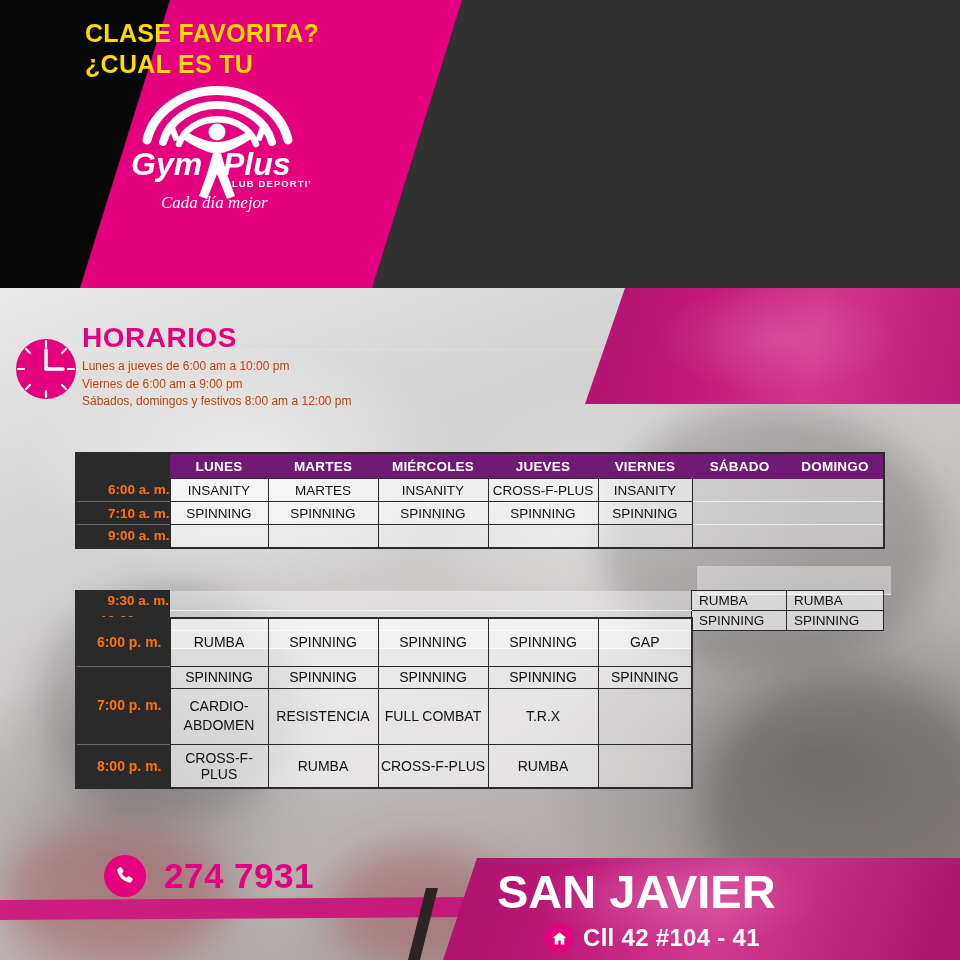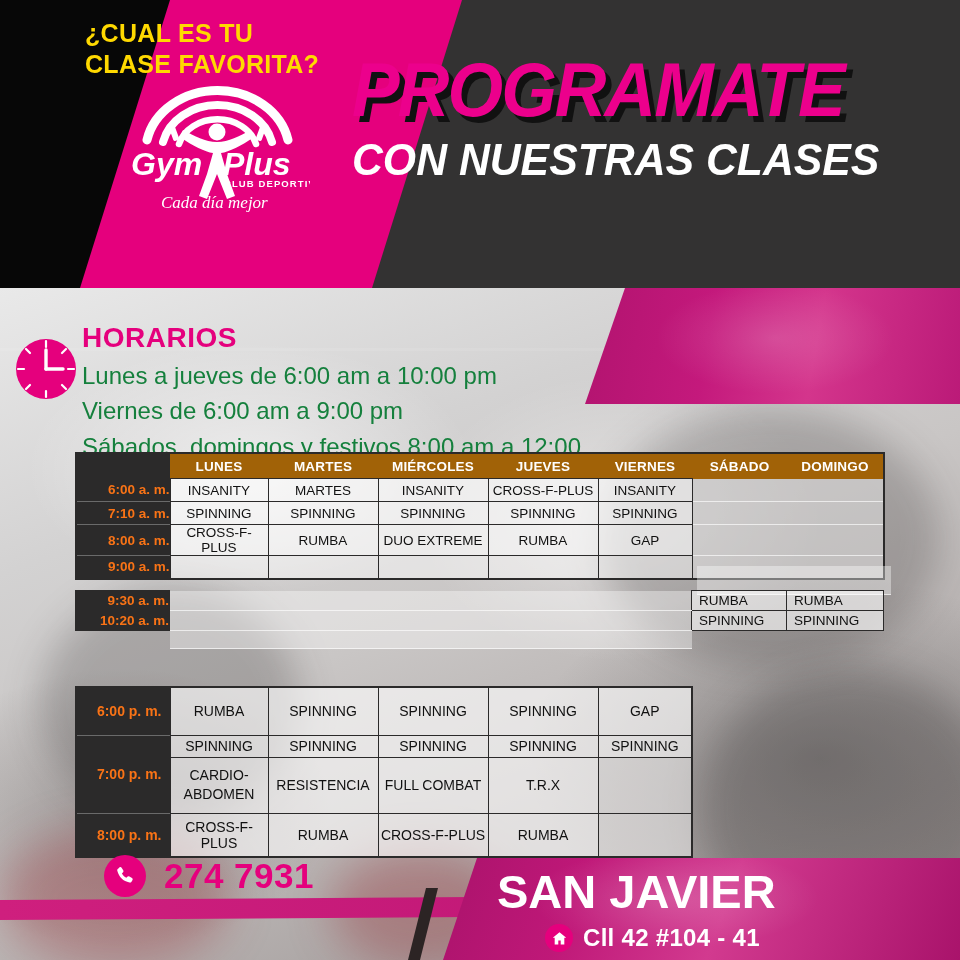--- a/index.html
+++ b/index.html
@@ -48,53 +48,53 @@
       linear-gradient(160deg,#e9e9e9 0%,#d3d2d2 28%,#c9c6c5 48%,#b9b4b3 66%,#a9a3a2 82%,#9d9594 100%);
   }
   .bg-streak{position:absolute;background:rgba(255,255,255,0.25);}
   .bg-dark{position:absolute;background:rgba(35,30,30,0.22);border-radius:50%;filter:blur(18px);}
   .bg-red{position:absolute;background:rgba(150,25,35,0.30);border-radius:50%;filter:blur(22px);}
 
   
   .clock-icon{position:absolute;left:15px;top:338px;width:62px;height:62px;}
   .horarios{position:absolute;left:82px;top:322px;width:520px;}
   .horarios h2{margin:0 0 4px 0;font-size:28px;font-weight:bold;color:#e5007d;letter-spacing:0.5px;}
-  .horarios p{margin:0;font-size:24px;line-height:1.47;color:#15803d;font-weight:normal;}
+  .horarios p{margin:0;font-size:12px;line-height:1.47;color:#c2410c;font-weight:normal;}
 
   
   .fav-banner{position:absolute;left:575px;top:288px;width:385px;height:116px;
     background:linear-gradient(100deg,#b0136e 0%,#c4197c 35%,#d4358c 62%,#bb1a78 100%);
     clip-path:polygon(50px 0,385px 0,385px 116px,10px 116px);
     overflow:hidden;}
   .fav-banner::after{content:"";position:absolute;inset:0;
     background:radial-gradient(ellipse 170px 80px at 200px 50px, rgba(255,255,255,0.16), rgba(255,255,255,0) 70%);}
   .fav-text{position:absolute;left:85px;top:18px;z-index:2;font-size:25px;line-height:1.25;
     font-weight:bold;color:#ffd900;letter-spacing:0.3px;white-space:nowrap;}
 
   
   .sched{position:absolute;left:75px;top:452px;width:818px;}
   .tbl{border-collapse:collapse;table-layout:fixed;font-size:13.5px;color:#1a1a1a;}
   .tbl td,.tbl th{padding:0;margin:0;}
 
-  .hdr-row th{background:#a16207;color:#fff;font-size:13.5px;font-weight:bold;height:24px;
+  .hdr-row th{background:#701a75;color:#fff;font-size:13.5px;font-weight:bold;height:24px;
     text-align:center;letter-spacing:0.2px;}
   .hdr-row th.blank{background:#2b2a2a;}
 
   .timecell{background:#2b2a2a;color:#f97316;font-weight:bold;font-size:13.5px;
     text-align:right;padding-right:7px;border-top:1px solid #6a6a6a;}
   .timecell.first{border-top:none;}
 
   .cell{background:rgba(255,255,255,0.62);border:1px solid #2b2a2a;text-align:center;
     font-size:13.5px;color:#111;}
   .cell.empty{background:rgba(255,255,255,0.46);}
   .cell.none{background:transparent;border:none;}
   .ghost{background:rgba(255,255,255,0.38);border:none;border-bottom:1px solid rgba(255,255,255,0.65);}
   .tableframe{border:2px solid #2b2a2a;}
 
-  .pmwrap{position:absolute;left:75px;top:686px;}
+  .pmwrap{position:absolute;left:75px;top:617px;}
   .pm td{font-size:14px;}
   .pm .timecell{background:#2b2a2a;vertical-align:middle;text-align:right;padding-right:8px;}
 
   
   .phone-row{position:absolute;left:104px;top:855px;display:flex;align-items:center;gap:18px;}
   .phone-ico{width:42px;height:42px;border-radius:50%;background:#e5007d;display:flex;align-items:center;justify-content:center;}
   .phone-num{font-size:35px;font-weight:bold;color:#e5007d;letter-spacing:0.5px;}
 
   .pink-stripe{position:absolute;left:0;top:894px;width:960px;height:26px;
     background:linear-gradient(90deg,#cf1f7e,#b81472);
@@ -135,24 +135,20 @@
           <rect x="46" y="56" width="6" height="15" rx="2" transform="rotate(-20 49 63)"></rect>
           <rect x="133" y="56" width="6" height="15" rx="2" transform="rotate(20 136 63)"></rect>
         </g>
         <text x="6" y="105" font-family="'Liberation Sans',sans-serif" font-size="32" font-style="italic" font-weight="bold" fill="#ffffff">Gym</text>
         <text x="98" y="105" font-family="'Liberation Sans',sans-serif" font-size="32" font-style="italic" font-weight="bold" fill="#ffffff">Plus</text>
         <text x="99" y="117" font-family="'Liberation Sans',sans-serif" font-size="9.5" font-weight="bold" letter-spacing="1.1" fill="#ffffff">CLUB DEPORTIVO</text>
         <text x="36" y="138" font-family="'Liberation Serif',serif" font-size="17" font-style="italic" fill="#ffffff">Cada día mejor</text>
       </svg>
     </div>
 
-    <div class="title-wrap">
-      <div class="title-main">PROGRAMATE</div>
-      <div class="title-sub">CON NUESTRAS CLASES</div>
-    </div>
   </div>
 
   <div class="body-bg">
     <div class="bg-dark" style="left:600px;top:120px;width:340px;height:260px;"></div>
     <div class="bg-dark" style="left:40px;top:300px;width:260px;height:230px;"></div>
     <div class="bg-dark" style="left:700px;top:380px;width:300px;height:280px;"></div>
     <div class="bg-red" style="left:0px;top:540px;width:230px;height:140px;"></div>
     <div class="bg-red" style="left:330px;top:560px;width:180px;height:120px;"></div>
     <div class="bg-streak" style="left:0;top:60px;width:960px;height:3px;opacity:.35;"></div>
   </div>
@@ -179,22 +175,22 @@
 
   <div class="horarios">
     <h2>HORARIOS</h2>
     <p>Lunes a jueves de 6:00 am a 10:00 pm</p>
     <p>Viernes de 6:00 am a 9:00 pm</p>
     <p>Sábados, domingos y festivos 8:00 am a 12:00 pm</p>
   </div>
 
   <div class="fav-banner"></div>
   <div class="fav-text">
+    <div>CLASE FAVORITA?</div>
     <div>¿CUAL ES TU</div>
-    <div>CLASE FAVORITA?</div>
   </div>
 
   <div class="sched">
 
     <table class="tbl tableframe">
       <colgroup>
         <col style="width:94px">
           <col style="width:98px">
           <col style="width:110px">
           <col style="width:110px">
@@ -229,30 +225,20 @@
         <td class="timecell">7:10 a. m.</td>
         <td class="cell">SPINNING</td>
         <td class="cell">SPINNING</td>
         <td class="cell">SPINNING</td>
         <td class="cell">SPINNING</td>
         <td class="cell">SPINNING</td>
         <td class="ghost"></td>
         <td class="ghost"></td>
       </tr>
       <tr style="height:23px">
-        <td class="timecell">8:00 a. m.</td>
-        <td class="cell">CROSS-F-PLUS</td>
-        <td class="cell">RUMBA</td>
-        <td class="cell">DUO EXTREME</td>
-        <td class="cell">RUMBA</td>
-        <td class="cell">GAP</td>
-        <td class="ghost"></td>
-        <td class="ghost"></td>
-      </tr>
-      <tr style="height:23px">
         <td class="timecell">9:00 a. m.</td>
         <td class="cell empty"></td>
         <td class="cell empty"></td>
         <td class="cell empty"></td>
         <td class="cell empty"></td>
         <td class="cell empty"></td>
         <td class="ghost"></td>
         <td class="ghost"></td>
       </tr>
     </tbody>

